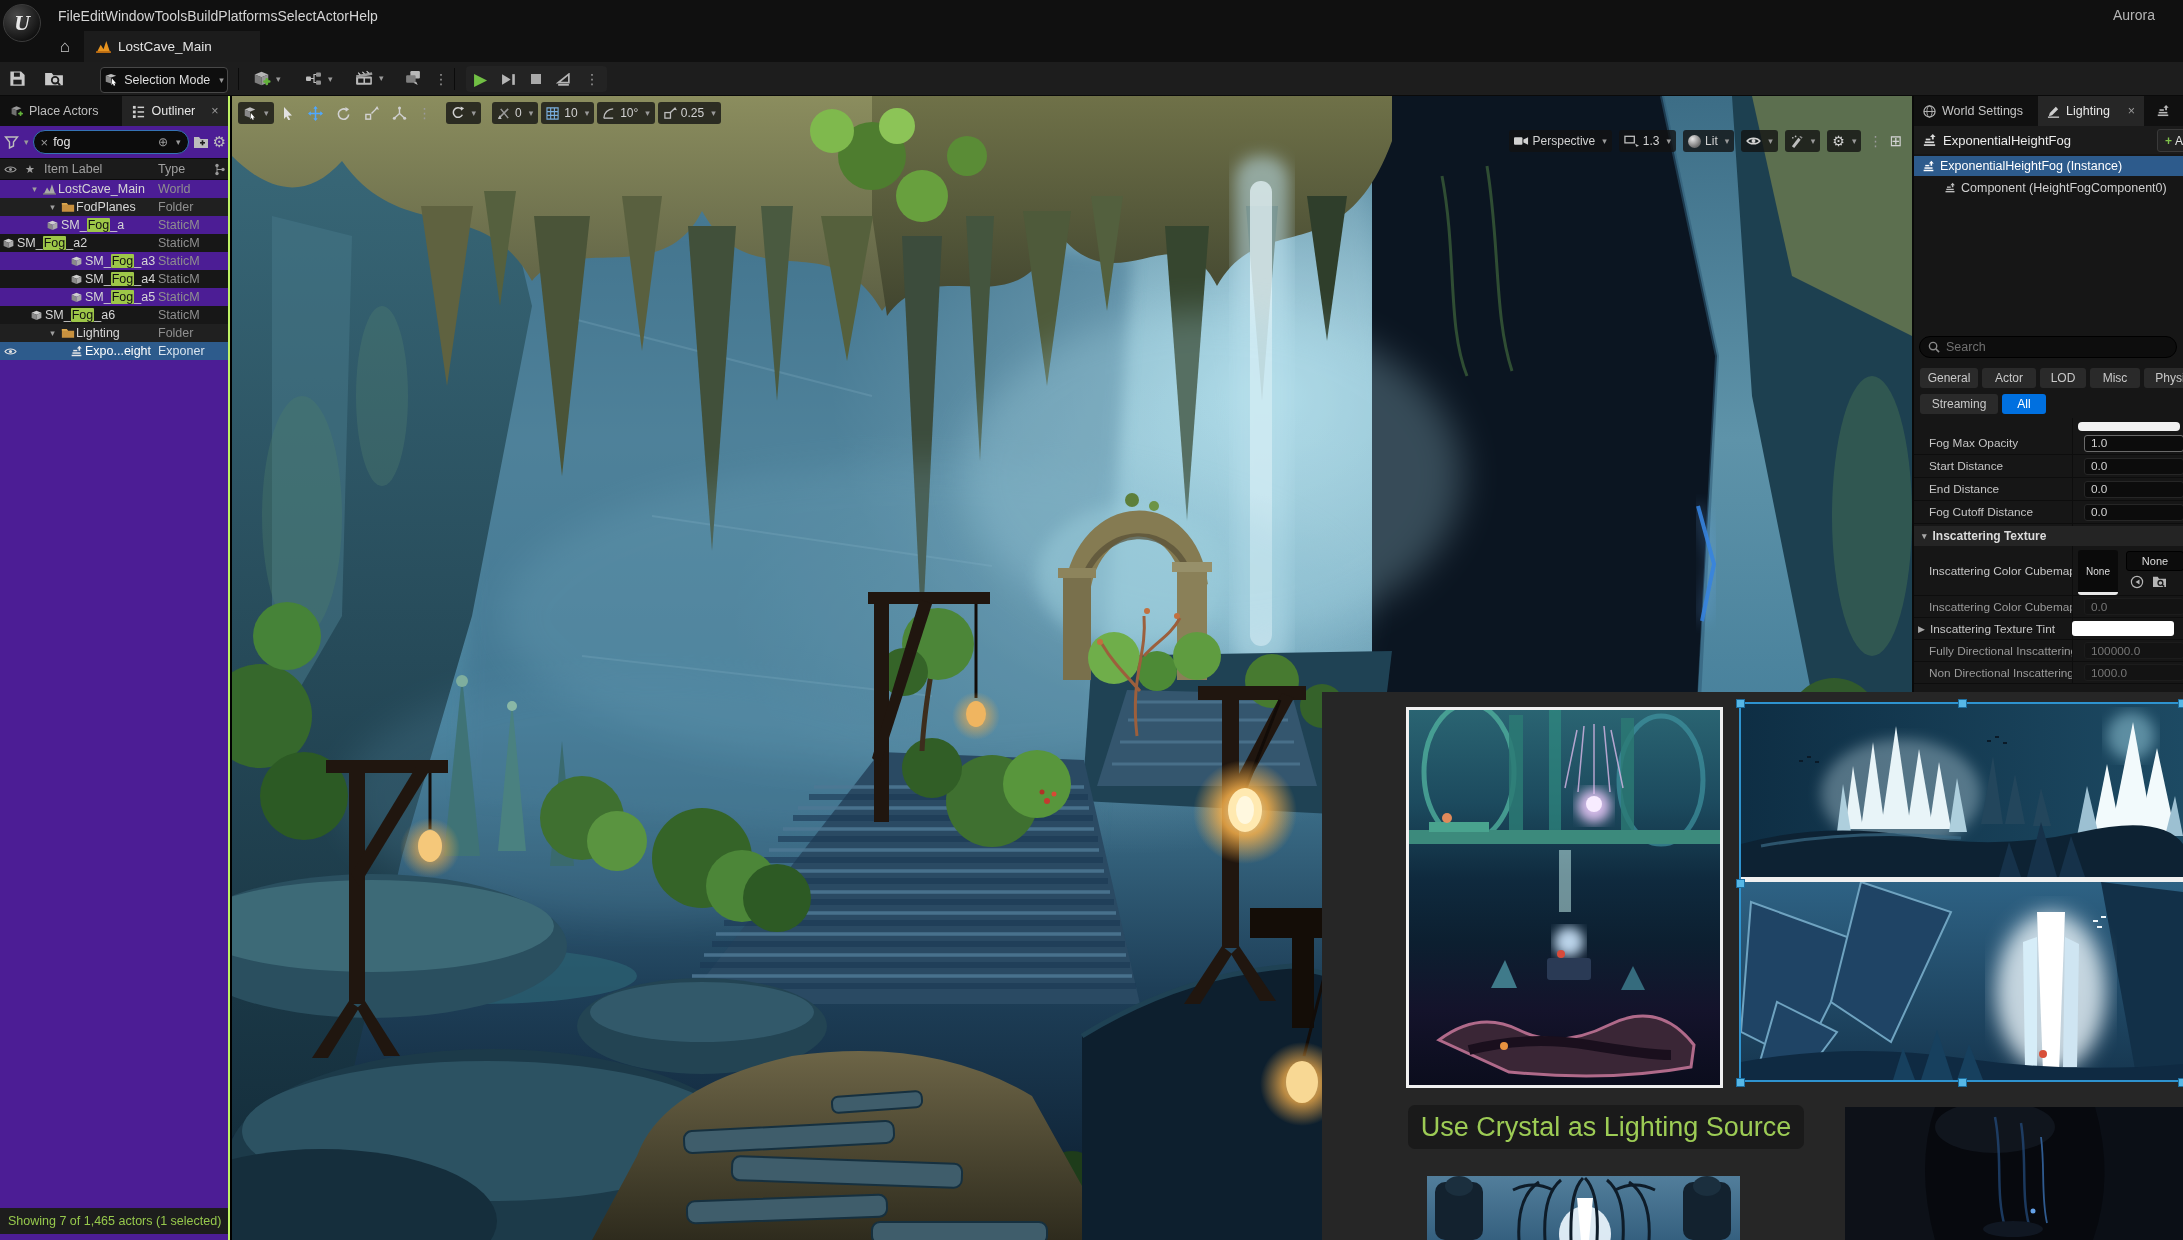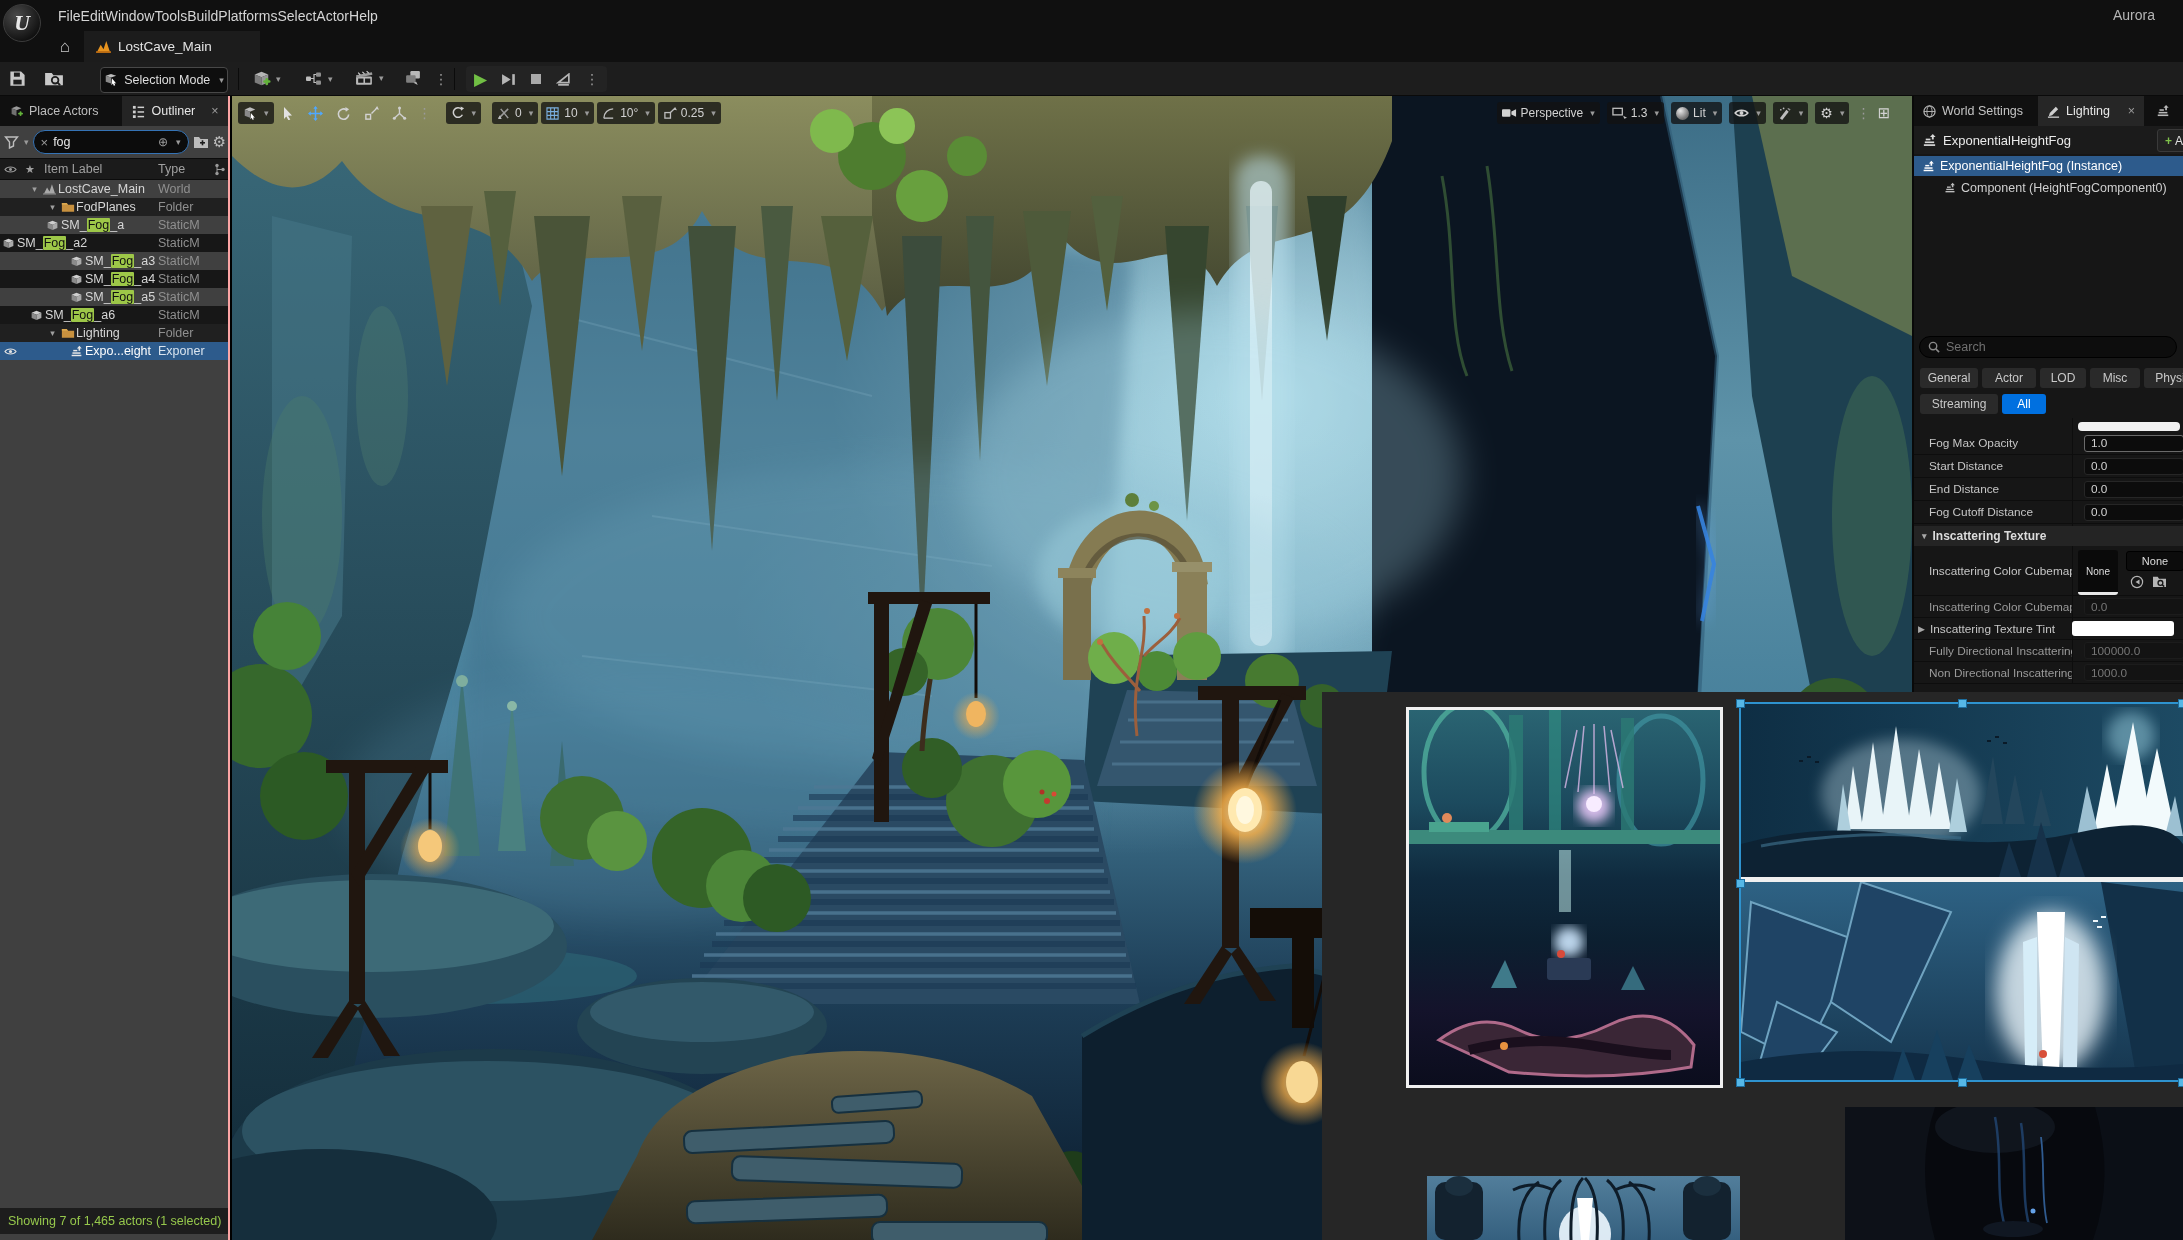--- a/index.html
+++ b/index.html
@@ -26,21 +26,21 @@
              font-size:13.5px;color:#e3e3e3;box-sizing:border-box;}
   .toolbar{left:0;top:62px;width:2183px;height:34px;background:#1d1d1d;border-bottom:1px solid #0a0a0a;box-sizing:border-box;}
   .sel-mode{left:100px;top:5px;width:126px;height:24px;background:#0e0e0e;border:1px solid #484848;
             border-radius:4px;gap:6px;justify-content:center;font-size:12.5px;color:#dfdfdf;}
   .vdiv{width:1px;height:22px;background:#000;opacity:.6;}
   .chev{font-size:9px;color:#9a9a9a;margin-left:3px;}
   .dots{font-size:14px;color:#9a9a9a;letter-spacing:0;}
   .playbox{left:466px;top:4px;height:26px;background:#232323;border-radius:4px;padding:0 8px;gap:14px;}
 
   
-  .left-panel{left:0;top:96px;width:230px;height:1144px;background:#404040;border-right:2px solid #fca5a5;box-sizing:border-box;overflow:hidden;}
+  .left-panel{left:0;top:96px;width:230px;height:1144px;background:#4c1d95;border-right:2px solid #bef264;box-sizing:border-box;overflow:hidden;}
   .lp-tabs{left:0;top:0;width:230px;height:30px;background:#101010;}
   .lp-tab{height:30px;padding:0 10px;gap:6px;font-size:12.5px;color:#bdbdbd;}
   .lp-tab.active{background:#242424;color:#e6e6e6;}
   .filter-row{left:0;top:30px;width:230px;height:32px;gap:4px;padding:0 4px;box-sizing:border-box;}
   .search-pill{flex:1;height:22px;border:1px solid #3573b5;border-radius:12px;background:#0c0c0c;
                display:flex;align-items:center;padding:0 7px;gap:5px;min-width:0;}
   .search-text{color:#e8e8e8;font-size:12.5px;flex:1;}
   .ohead{left:0;top:62px;width:230px;height:22px;background:#1b1b1b;border-top:1px solid #0c0c0c;border-bottom:1px solid #0c0c0c;
          box-sizing:border-box;color:#a0a0a0;font-size:12.5px;}
   .orows{left:0;top:84px;width:230px;}
@@ -53,21 +53,21 @@
   .olabel{white-space:nowrap;overflow:hidden;flex:1;}
   .otype{position:absolute;left:158px;width:64px;color:#8f8f8f;white-space:nowrap;overflow:hidden;}
   .orow.selected .otype{color:#d9e4ef;}
   .hl{background:#9dc748;color:#111;border-radius:1px;padding:0 1px;}
   .status-bar{left:0;top:1112px;width:230px;height:26px;background:#1d1d1d;color:#96c84c;
               font-size:12.5px;display:flex;align-items:center;padding-left:8px;box-sizing:border-box;}
 
   
   .viewport{left:232px;top:96px;width:1680px;height:1144px;overflow:hidden;background:#12283c;}
   .vtb{position:absolute;top:5px;height:24px;display:flex;align-items:center;gap:3px;z-index:5;}
-  .vtb-l{left:6px;} .vtb-r{right:22px;}
+  .vtb-l{left:6px;} .vtb-r{right:10px;margin-top:28px;}
   .vbtn{height:22px;background:rgba(18,18,18,.78);border-radius:3px;display:flex;align-items:center;
         padding:0 5px;gap:4px;color:#d2d2d2;font-size:12px;}
   .vplain{background:transparent;}
 
   
   .right-panel{left:1912px;top:96px;width:271px;height:596px;background:#161616;border-left:2px solid #090909;
                box-sizing:border-box;overflow:hidden;}
   .rp-tabs{left:0;top:0;width:271px;height:30px;background:#101010;}
   .rp-tab{height:30px;padding:0 9px;gap:6px;font-size:12.5px;color:#c4c4c4;}
   .rp-tab.active{background:#262626;color:#e8e8e8;}
@@ -1084,20 +1084,23 @@
 
   <div class="sel-frame" style="left:417px;top:10px;width:446px;height:380px"></div>
   <div class="handle" style="left:414px;top:7px"></div>
   <div class="handle" style="left:636px;top:7px"></div>
   <div class="handle" style="left:856px;top:7px"></div>
   <div class="handle" style="left:414px;top:187px"></div>
   <div class="handle" style="left:414px;top:386px"></div>
   <div class="handle" style="left:636px;top:386px"></div>
   <div class="handle" style="left:856px;top:386px"></div>
 
+  <div class="note-box">
+    <span>Use Crystal as Lighting Source</span>
+  </div>
 
   <svg class="refimg" style="left:105px;top:484px" width="313" height="64" viewBox="0 0 313 64">
     <defs>
         <linearGradient id="rb4" x1="0" y1="0" x2="0" y2="1">
           <stop offset="0" stop-color="#527e9b"></stop>
           <stop offset="1" stop-color="#35607f"></stop>
         </linearGradient>
       </defs>
     <rect width="313" height="64" fill="url(#rb4)"></rect>
     <rect x="8" y="6" width="48" height="58" rx="10" fill="#13222f"></rect>

